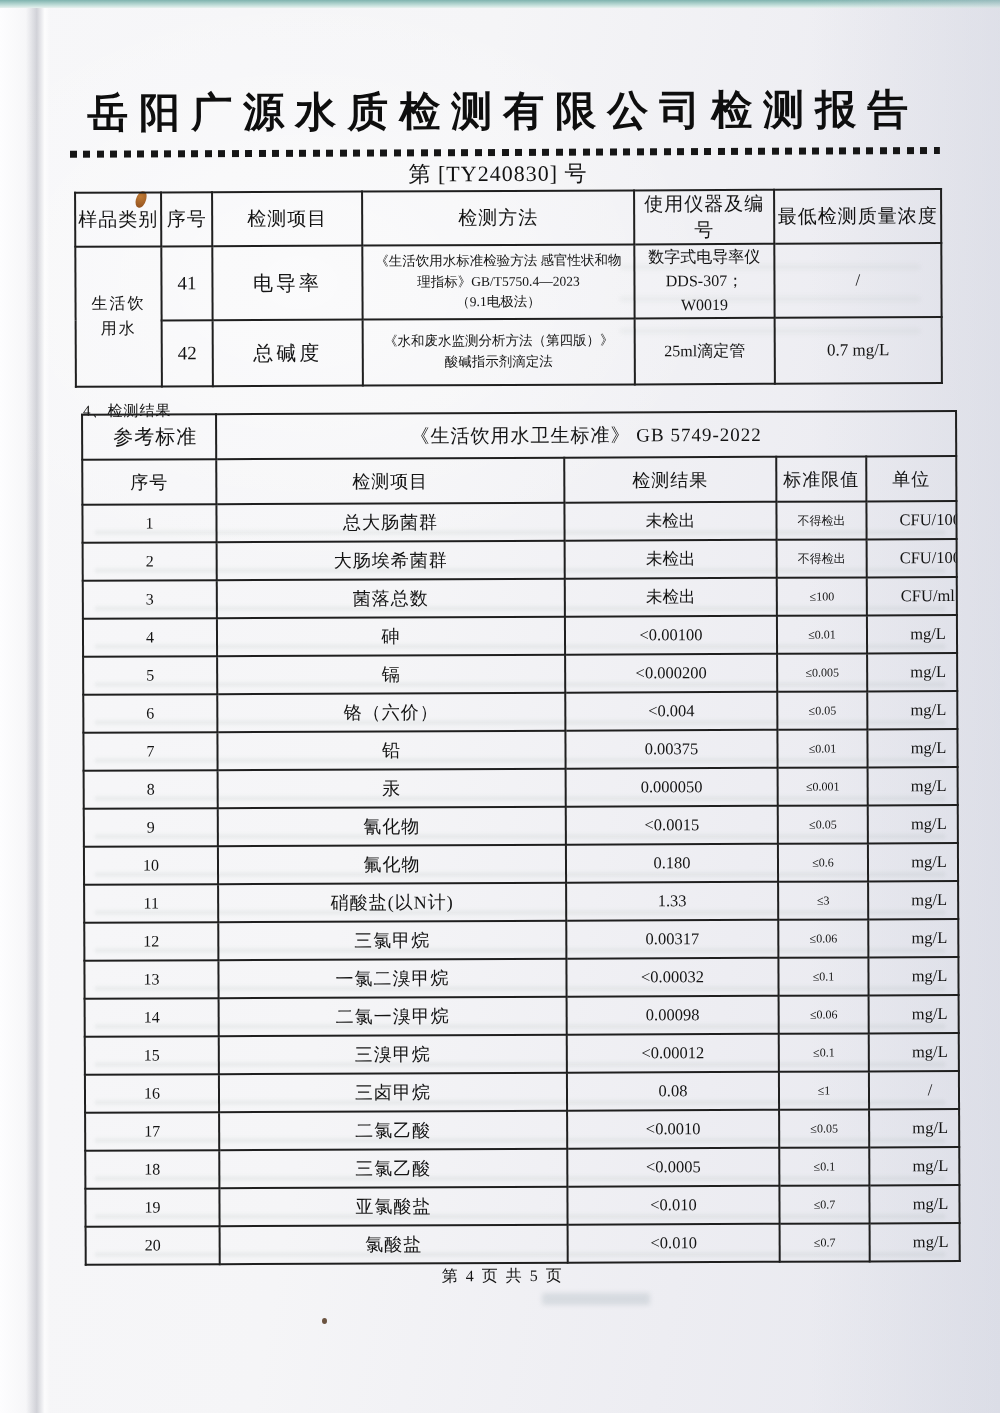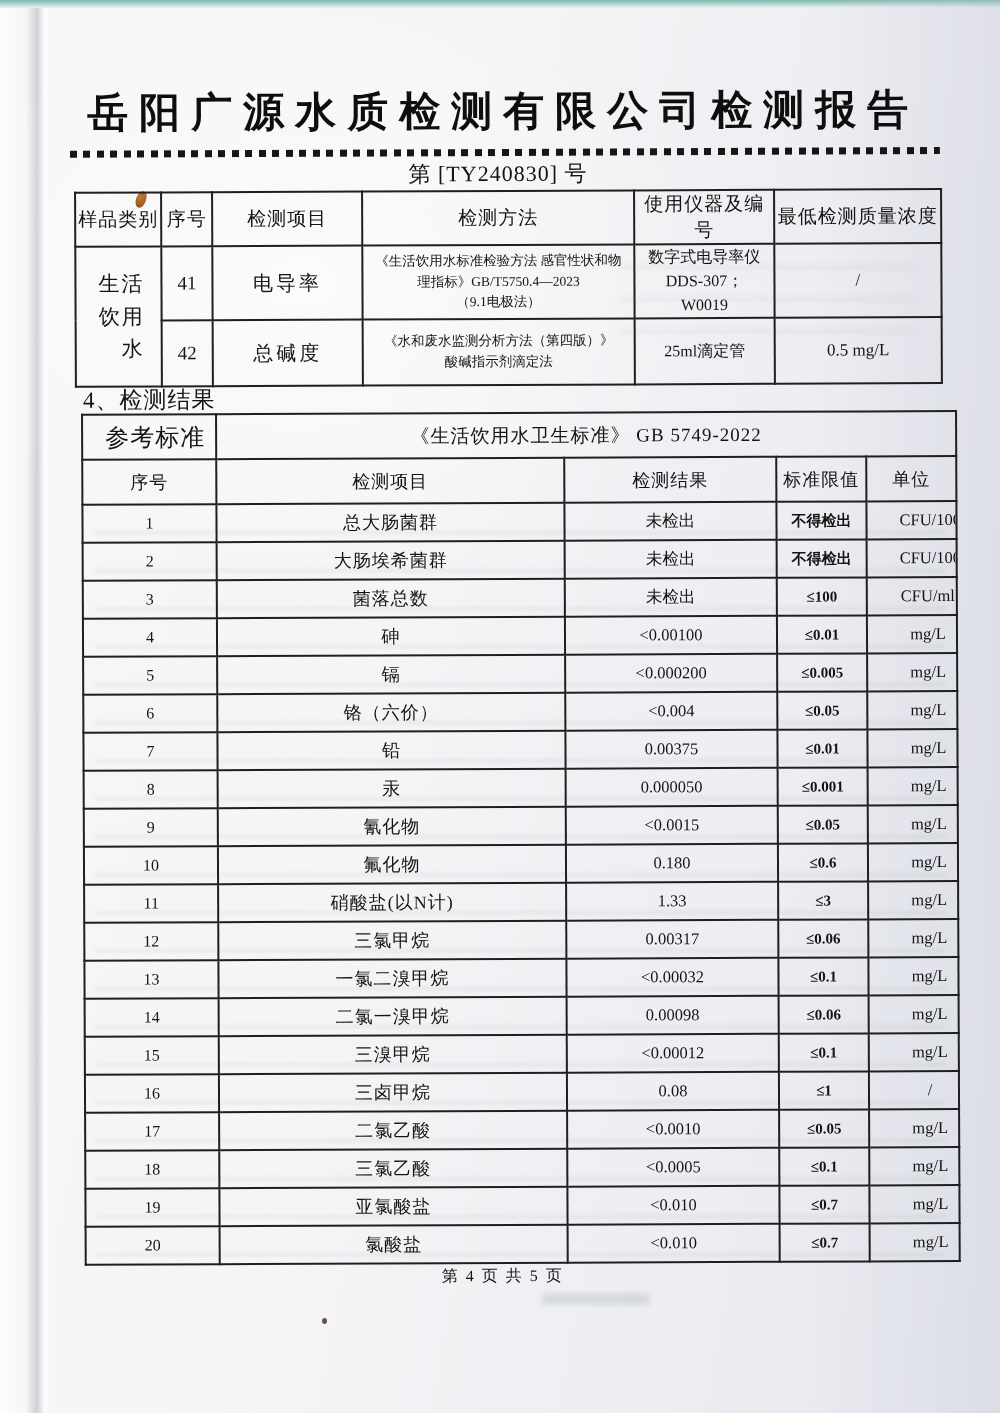--- a/index.html
+++ b/index.html
@@ -42,39 +42,39 @@
     font-size:22px; color:#121212; letter-spacing:1px; }
 
   table { border-collapse:collapse; table-layout:fixed; position:absolute; }
   td, th { border:2px solid #1f1f1f; text-align:center; vertical-align:middle;
     padding:0; font-weight:400; overflow:hidden; }
 
   .t1 { top:190px; left:76px; width:866px; }
   .t1 th { font-size:19px; height:46px; letter-spacing:1px; }
   .t1 .row-a td { height:62px;margin-top:24px; }
   .t1 .row-b td { height:58px; }
-  .t1 .cell-cat { font-size:21px; line-height:1.55; padding:0 16px; letter-spacing:2px;text-align:right; }
+  .t1 .cell-cat { font-size:16px; line-height:1.55; padding:0 8px; letter-spacing:2px; }
   .t1 .cell-no { font-size:19px; }
   .t1 .cell-item { font-size:20px; letter-spacing:3px;border-radius:26px; }
   .t1 .cell-method { font-size:13.5px; line-height:1.55; white-space:pre-line; padding:3px 6px; }
   .t1 .cell-instr { font-size:16px; line-height:1.5; white-space:pre-line; }
   .t1 .cell-minc { font-size:17px; }
 
-  .sec4 { position:absolute; top:383px; left:84px; font-size:23px; letter-spacing:1px; }
+  .sec4 { position:absolute; top:400px; left:84px; font-size:15px; letter-spacing:1px; }
 
   .t2 { top:412px; left:82px; width:874px; }
   .t2 .ref-row td { height:43px; }
-  .t2 .cell-reflabel { font-size:24px; letter-spacing:1px;padding-left:12px; }
+  .t2 .cell-reflabel { font-size:20px; letter-spacing:1px;padding-left:12px; }
   .t2 .cell-refvalue { font-size:19px; letter-spacing:1px; }
   .t2 th { font-size:18px; height:43px; letter-spacing:1px; }
   .t2 tr.data-row td { height:36px; }
   .t2 td.c0 { font-size:16px; }
   .t2 td.c1 { font-size:18px; letter-spacing:1px; }
   .t2 td.c2 { font-size:16.5px;border-radius:7px; }
-  .t2 td.c3 { font-size:15px;font-weight:bold; }
+  .t2 td.c3 { font-size:12px; }
   .t2 td.c4 { font-size:16.5px;padding-left:32px; }
 
   .footer { position:absolute; top:1266px; left:0; right:0; text-align:center;
     font-size:16px; letter-spacing:2px; }
 </style>
 </head>
 <body>
 
 <div class="scan">
   <div class="edge-top"></div>
@@ -120,21 +120,21 @@
 DDS-307；
 W0019</td>
           <td class="cell-minc">/</td>
         </tr>
         <tr class="row-b">
           <td class="cell-no">42</td>
           <td class="cell-item">总碱度</td>
           <td class="cell-method">《水和废水监测分析方法（第四版）》
 酸碱指示剂滴定法</td>
           <td class="cell-instr">25ml滴定管</td>
-          <td class="cell-minc">0.5 mg/L</td>
+          <td class="cell-minc">0.7 mg/L</td>
         </tr>
       </tbody>
     </table>
 
     <div class="sec4">4、检测结果</div>
 
     <table class="t2">
       <colgroup>
         <col style="width:134px">
           <col style="width:348px">

